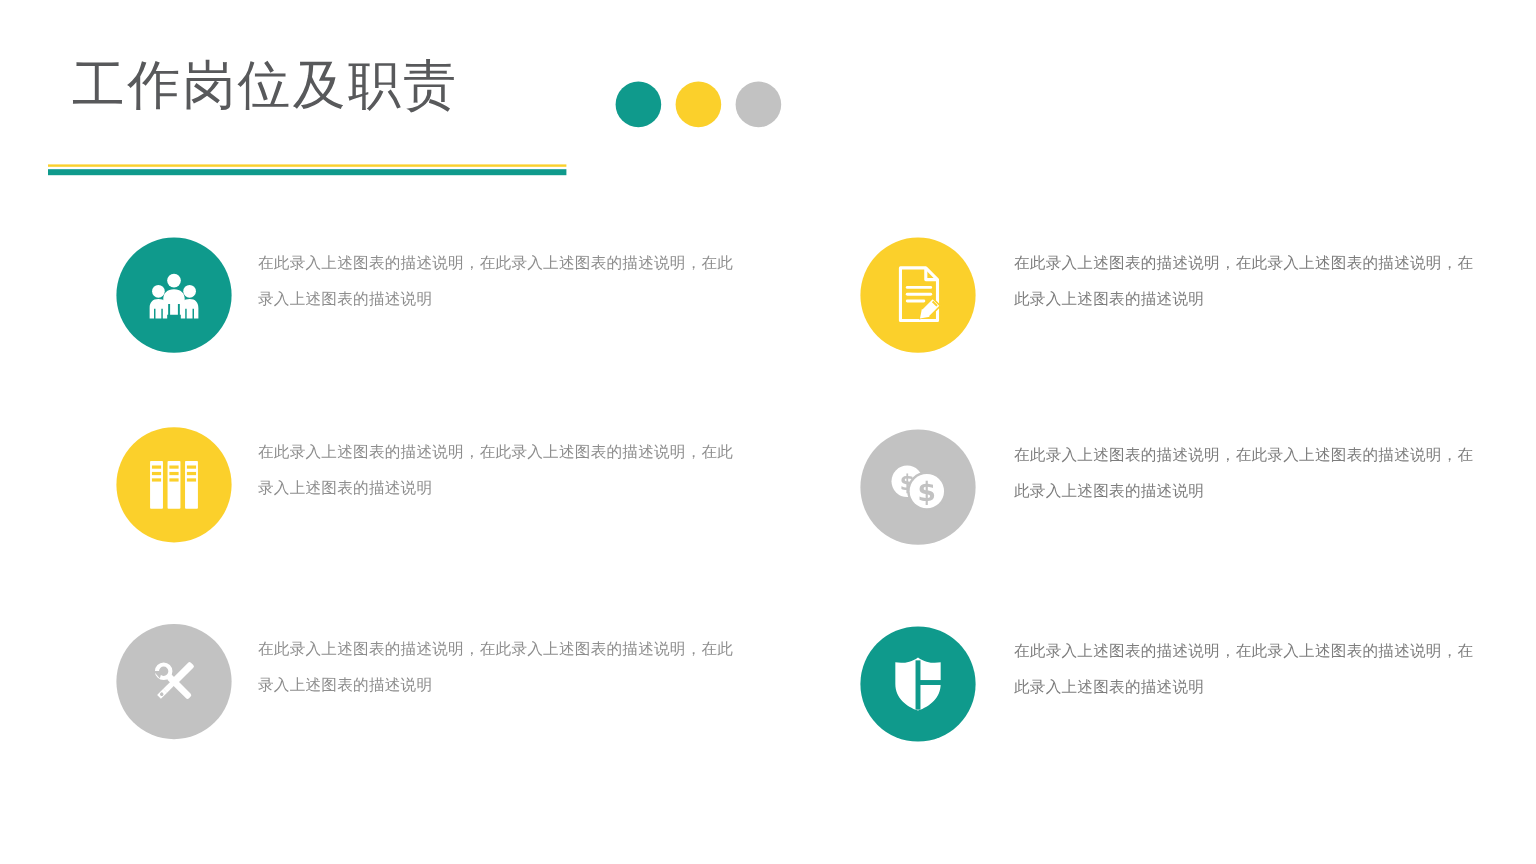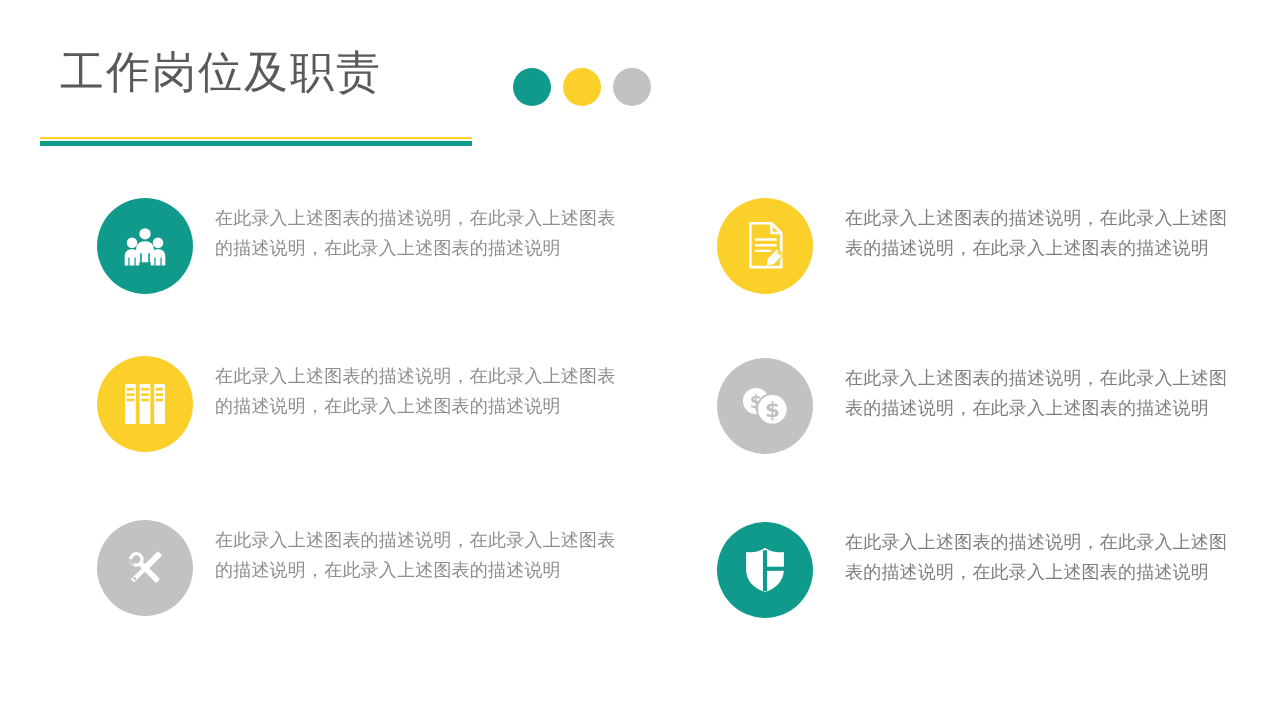--- a/index.html
+++ b/index.html
@@ -107,25 +107,25 @@
     justify-content: center;
   }
   .feature-icon-circle svg {
     display: block;
   }
 
   .feature-text {
     flex: 1 1 auto;
     margin-left: 22px;
     margin-top: 6px;
-    font-size: 18px;
+    font-size: 13px;
     line-height: 30px;
     color: #8d8d8d;
     width: 385px;
-    font-family: Liberation Mono, monospace;
+    font-family: Liberation Serif, serif;
     letter-spacing: 0.2px;
   }
   #column-right .feature-text {
     margin-left: 32px;
     color: #7d7d7d;
   }
 </style>
 </head>
 <body>
 

